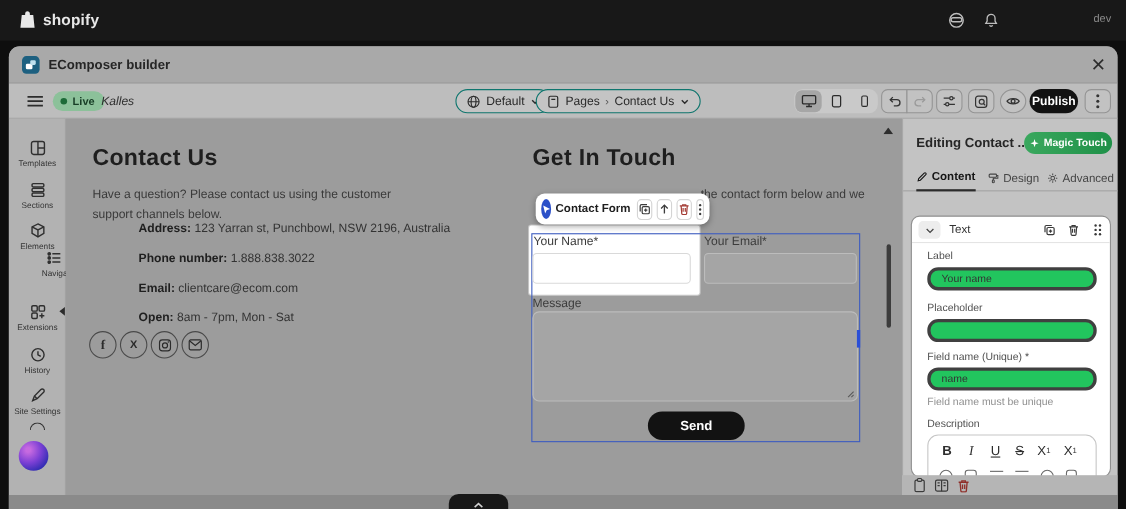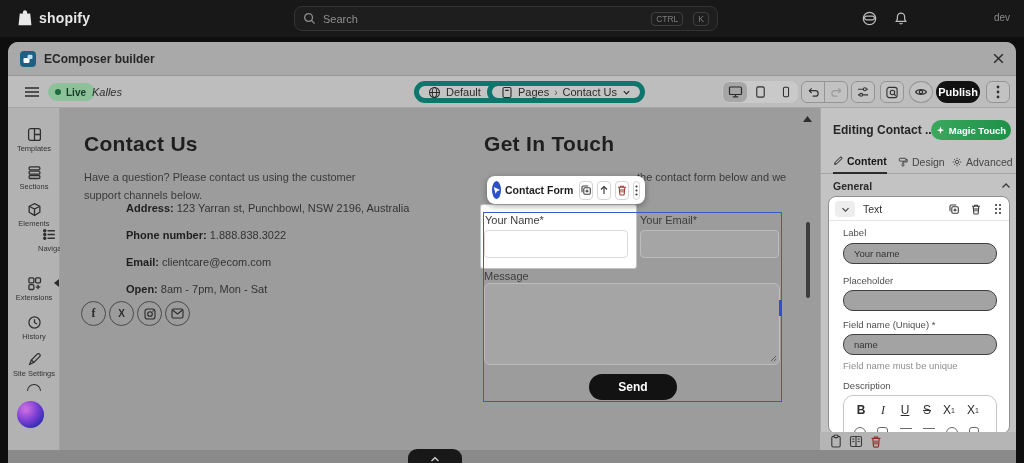--- a/index.html
+++ b/index.html
@@ -34,21 +34,21 @@
   .modal-title { position:absolute; left:36px; top:10px; font-size:12px; font-weight:bold; color:#262626; }
 
   
   .btoolbar { position:absolute; left:0; top:34px; width:1008px; height:32px;
     background:#bdbdbd; border-bottom:1px solid #a5a5a5; }
   .live-badge { position:absolute; left:40px; top:7px; height:18px; padding:0 9px 0 7px;
     background:#8cc19a; border-radius:9px; display:flex; align-items:center; gap:5px; }
   .live-dot { width:6px; height:6px; border-radius:50%; background:#1d6b38; }
   .live-text { font-size:10px; font-weight:bold; color:#173d26; }
   .theme-name { position:absolute; left:84px; top:10px; font-size:11px; color:#2f2f2f;font-style:italic; }
-  .pill { position:absolute; top:5px; height:22px; background:#c4c4c4; border:5px solid #0f766e;
+  .pill { position:absolute; top:5px; height:22px; background:#c4c4c4; border:1px solid #0f766e;
     border-radius:11px; display:flex; align-items:center; gap:5px; padding:0 9px; color:#2a2a2a; font-size:11px; }
   .devgroup { position:absolute; left:714px; top:5px; width:76px; height:22px; background:#c9c9c9;
     border-radius:8px; display:flex; align-items:center; }
   .devbtn { width:25px; height:20px; margin:0 0 0 1px; border-radius:6px;
     display:flex; align-items:center; justify-content:center; color:#2b2b2b; }
   .devbtn.sel { background:#a6a6a6; }
   .sqbtn { position:absolute; top:5px; width:24px; height:22px; border:1px solid #949494;
     border-radius:6px; background:#c2c2c2; display:flex; align-items:center; justify-content:center; color:#333; }
   .publish-btn { position:absolute; left:928px; top:5px; width:44px; height:22px; background:#121212;
     border-radius:13px; color:#fff; font-size:11px; font-weight:bold;
@@ -107,22 +107,22 @@
   .gen-title { position:absolute; left:12px; top:2px; font-size:10.5px; font-weight:bold; color:#2a2a2a; }
   .card { position:absolute; left:7px; top:88px; width:182px; height:238px; background:#fff;
     border:1px solid #8f8f8f; border-radius:8px; overflow:hidden; }
   .card-hd { position:absolute; left:0; top:0; width:100%; height:24px; border-bottom:1px solid #e4e4e4; }
   .chev-box { position:absolute; left:6px; top:4px; width:20px; height:16px; background:#ededed;
     border-radius:4px; display:flex; align-items:center; justify-content:center; color:#444; }
   .card-hd-title { position:absolute; left:34px; top:6px; font-size:10.5px; color:#333; }
   .card-ic { position:absolute; top:5px; width:14px; height:14px; color:#3a3a3a;
     display:flex; align-items:center; justify-content:center; }
   .f-label { position:absolute; left:14px; font-size:9.5px; color:#4f4f4f; }
-  .f-input { position:absolute; left:14px; width:154px; height:21px; border:1px solid #404040;
-    border-radius:10px; background:#a3a3a3; font-size:9.5px; color:#333; padding:0 10px;
+  .f-input { position:absolute; left:14px; width:154px; height:21px; border:3px solid #404040;
+    border-radius:10px; background:#22c55e; font-size:9.5px; color:#333; padding:0 10px;
     font-family:"Liberation Sans",sans-serif; outline:none; }
   .f-help { position:absolute; left:14px; font-size:9.5px; color:#8f8f8f; }
   .rte { position:absolute; left:14px; top:198px; width:154px; height:64px; border:1px solid #c6c6c6;
     border-radius:10px; }
   .rte-b { position:absolute; top:5px; width:18px; height:18px; font-size:12px; color:#2d2d2d;
     display:flex; align-items:center; justify-content:center; }
   .rte-b sub,.rte-b sup { font-size:7px; }
   .panel-foot { position:absolute; left:812px; top:324px; width:196px; height:18px; background:#b5b5b5;
     display:flex; align-items:center; gap:7px; padding:0 10px; z-index:6; }
   .bottom-strip { position:absolute; left:0; top:342px; width:1008px; height:13px; background:#8a8a8a; z-index:5; }
@@ -134,31 +134,20 @@
 
 <div class="topbar">
   <div class="abs" style="left:16px;top:8px;display:flex;align-items:center;gap:5px;">
     <span>
       <svg width="18" height="20" viewBox="0 0 16 18">
           <path d="M5.5 5V4a2.5 2.5 0 0 1 5 0v1h2.2l1.1 10.5H2.2L3.3 5z" fill="#e8e8e8"></path>
           <path d="M5.5 5V4a2.5 2.5 0 0 1 5 0v1" fill="none" stroke="#181818" stroke-width="1.1"></path>
         </svg>
     </span>
     <span class="brand-word">shopify</span>
-  </div>
-  <div class="searchbox">
-    <span>
-      <svg width="13" height="13" viewBox="0 0 14 14" fill="none" stroke="#8f8f8f" stroke-width="1.4">
-          <circle cx="6" cy="6" r="4.2"></circle>
-          <line x1="9.2" y1="9.2" x2="12.5" y2="12.5"></line>
-        </svg>
-    </span>
-    <span class="search-text">Search</span>
-    <span class="keycap">CTRL</span>
-    <span class="keycap">K</span>
   </div>
   <span class="abs" style="left:861px;top:10px;">
     <svg width="17" height="17" viewBox="0 0 16 16" fill="none" stroke="#bdbdbd" stroke-width="1.2">
         <circle cx="8" cy="8" r="5.8"></circle>
         <rect x="3.4" y="5.8" width="9.2" height="3.4" rx="1.7"></rect>
       </svg>
   </span>
   <span class="abs" style="left:893px;top:10px;">
     <svg width="16" height="17" viewBox="0 0 16 16" fill="none" stroke="#bdbdbd" stroke-width="1.2">
         <path d="M8 2.6a3.6 3.6 0 0 1 3.6 3.6v2.4l1.2 2.2H3.2l1.2-2.2V6.2A3.6 3.6 0 0 1 8 2.6z"></path>
@@ -522,28 +511,20 @@
           <span>
             <svg width="10" height="10" viewBox="0 0 12 12" fill="none" stroke="#454545" stroke-width="1.1">
                 <circle cx="6" cy="6" r="2"></circle>
                 <path d="M6 1v1.6M6 9.4V11M1 6h1.6M9.4 6H11M2.5 2.5l1.1 1.1M8.4 8.4l1.1 1.1M9.5 2.5 8.4 3.6M3.6 8.4 2.5 9.5"></path>
               </svg>
           </span>
           <span>Advanced</span>
         </div>
       </div>
 
-      <div class="gen-row">
-        <span class="gen-title">General</span>
-        <span class="abs" style="left:180px;top:4px;">
-          <svg width="10" height="8" viewBox="0 0 10 8" fill="none" stroke="#3a3a3a" stroke-width="1.3">
-              <polyline points="1.5,5.5 5,2 8.5,5.5"></polyline>
-            </svg>
-        </span>
-      </div>
 
       <div class="card">
         <div class="card-hd">
           <span class="chev-box">
             <svg width="9" height="7" viewBox="0 0 10 8" fill="none" stroke="#444" stroke-width="1.3">
                 <polyline points="1.5,2.5 5,6 8.5,2.5"></polyline>
               </svg>
           </span>
           <span class="card-hd-title">Text</span>
           <span class="card-ic" style="left:118px;">

